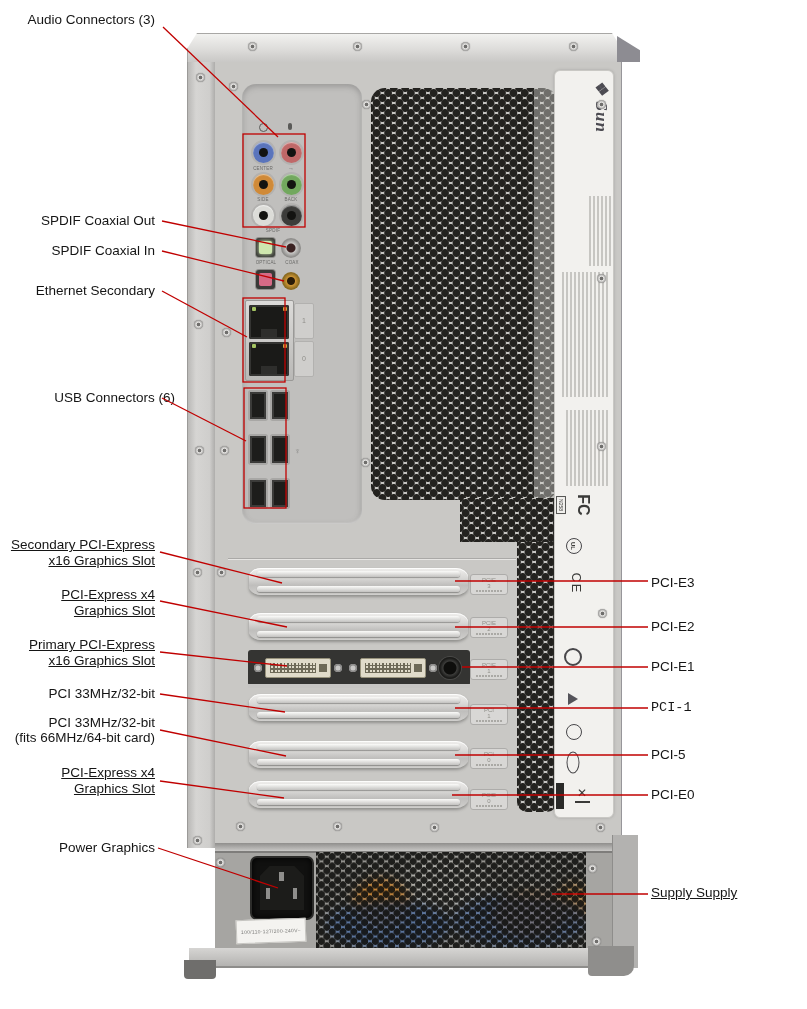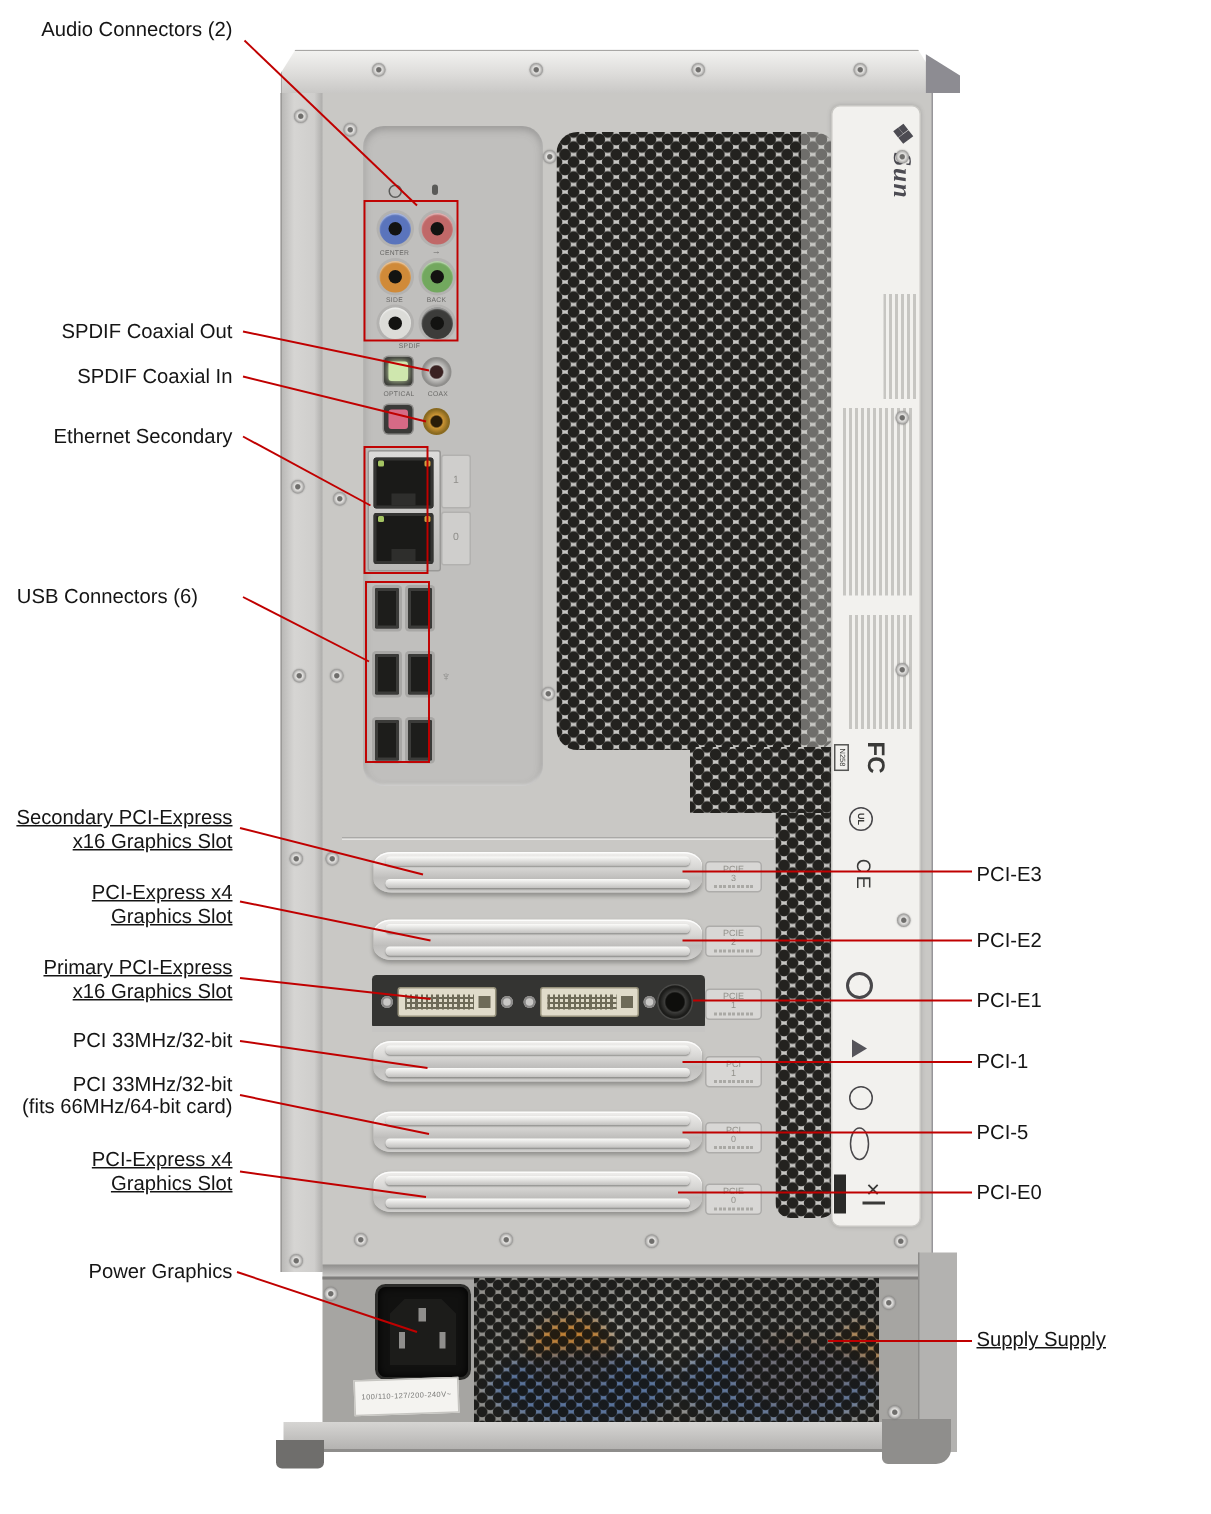--- a/index.html
+++ b/index.html
@@ -329,32 +329,32 @@
       <line x1="455" y1="627" x2="648" y2="627"></line>
       <line x1="462" y1="667" x2="648" y2="667"></line>
       <line x1="455" y1="708" x2="648" y2="708"></line>
       <line x1="455" y1="755" x2="648" y2="755"></line>
       <line x1="452" y1="795" x2="648" y2="795"></line>
       <line x1="552" y1="894" x2="648" y2="894"></line>
     </g>
   </svg>
 
   <div class="lbl left" style="top:12px;right:652px;">
-    <div>Audio Connectors (2)</div>
+    <div>Audio Connectors (3)</div>
   </div>
   <div class="lbl left" style="top:213px;right:652px;">
     <div>SPDIF Coaxial Out</div>
   </div>
   <div class="lbl left" style="top:243px;right:652px;">
     <div>SPDIF Coaxial In</div>
   </div>
   <div class="lbl left" style="top:283px;right:652px;">
     <div>Ethernet Secondary</div>
   </div>
-  <div class="lbl left" style="top:390px;right:675px;">
+  <div class="lbl left" style="top:390px;right:632px;">
     <div>USB Connectors (6)</div>
   </div>
   <div class="lbl left link" style="top:537px;right:652px;">
     <div>Secondary PCI-Express</div>
     <div>x16 Graphics Slot</div>
   </div>
   <div class="lbl left link" style="top:587px;right:652px;">
     <div>PCI-Express x4</div>
     <div>Graphics Slot</div>
   </div>
@@ -379,21 +379,21 @@
 
   <div class="lbl" style="top:575px;left:651px;">
     <div>PCI-E3</div>
   </div>
   <div class="lbl" style="top:619px;left:651px;">
     <div>PCI-E2</div>
   </div>
   <div class="lbl" style="top:659px;left:651px;">
     <div>PCI-E1</div>
   </div>
-  <div class="lbl" style="top:700px;left:651px;">
+  <div class="lbl" style="top:700px;left:651px;font-family:Liberation Mono, monospace;">
     <div>PCI-1</div>
   </div>
   <div class="lbl" style="top:747px;left:651px;">
     <div>PCI-5</div>
   </div>
   <div class="lbl" style="top:787px;left:651px;">
     <div>PCI-E0</div>
   </div>
   <div class="lbl link" style="top:885px;left:651px;">
     <div>Supply Supply</div>

